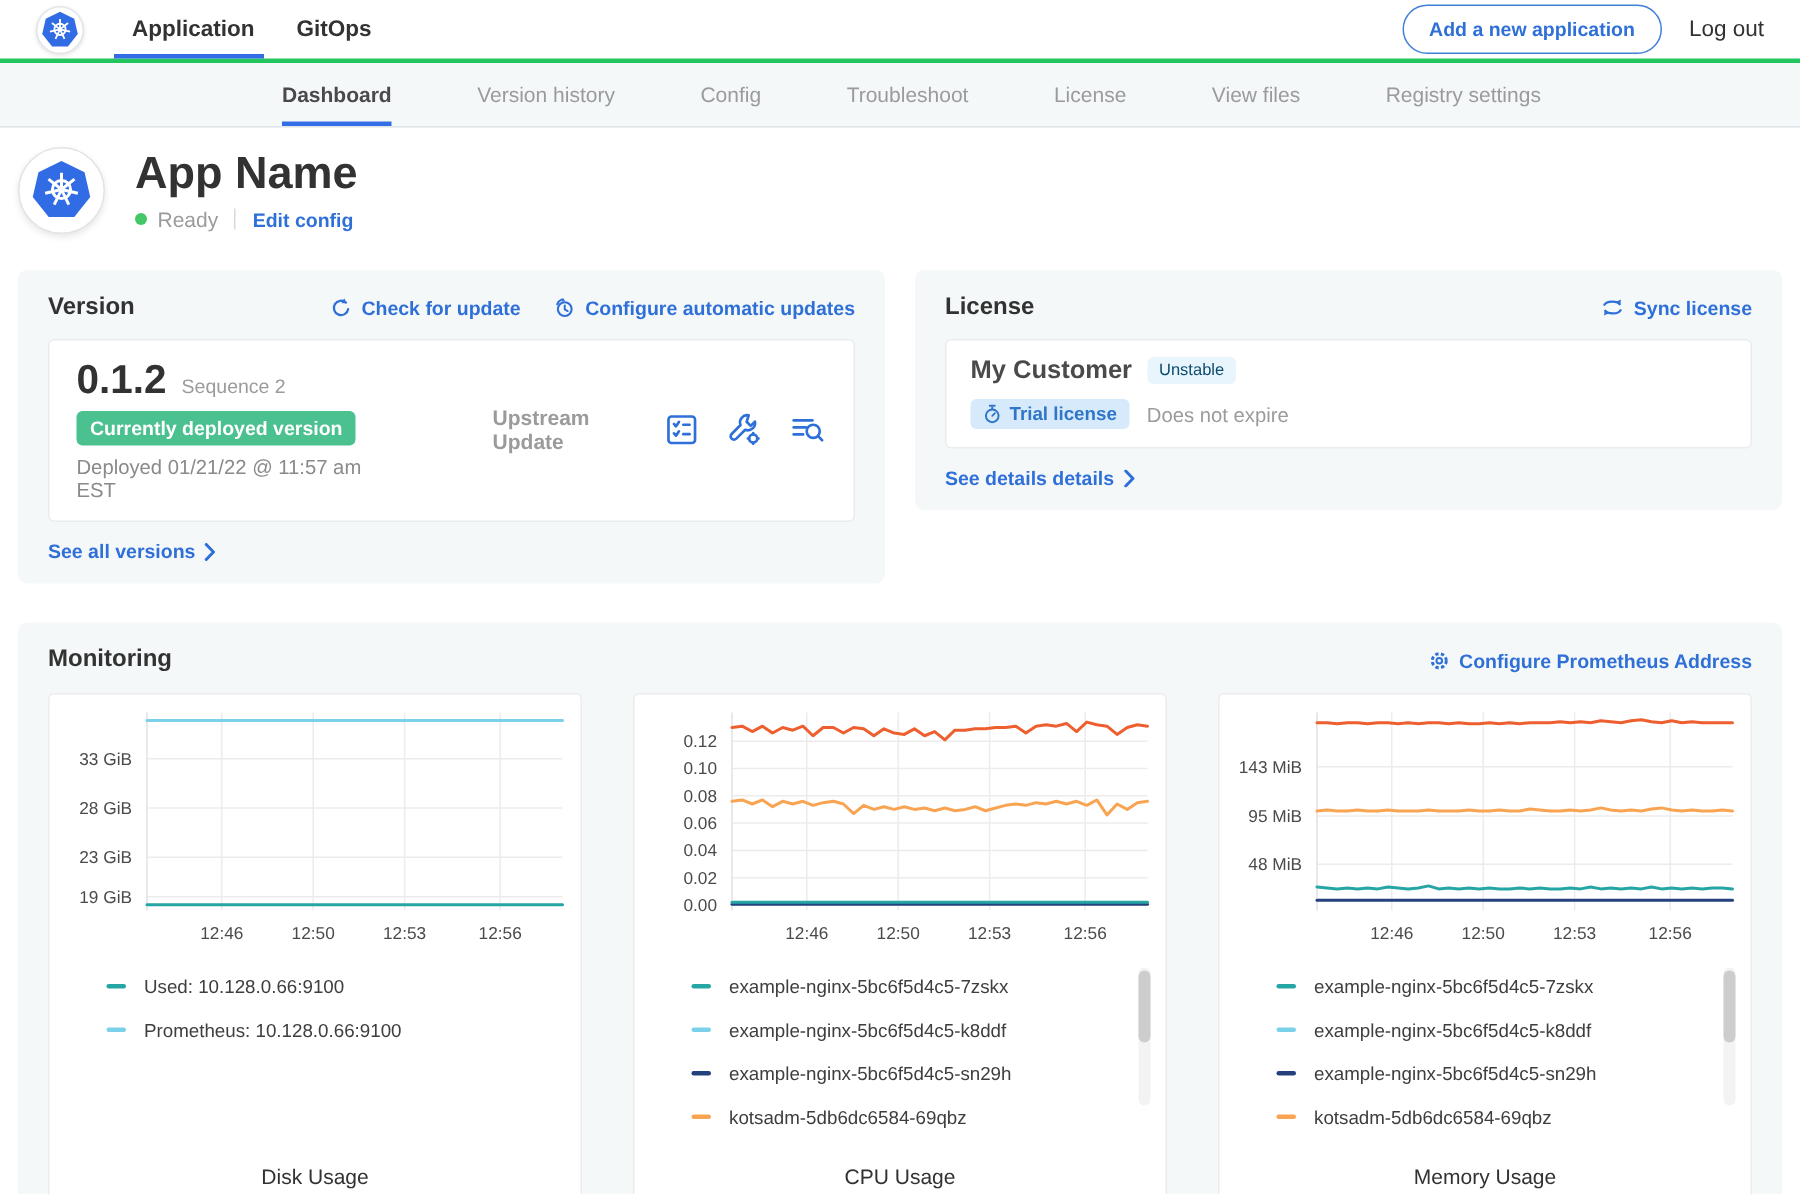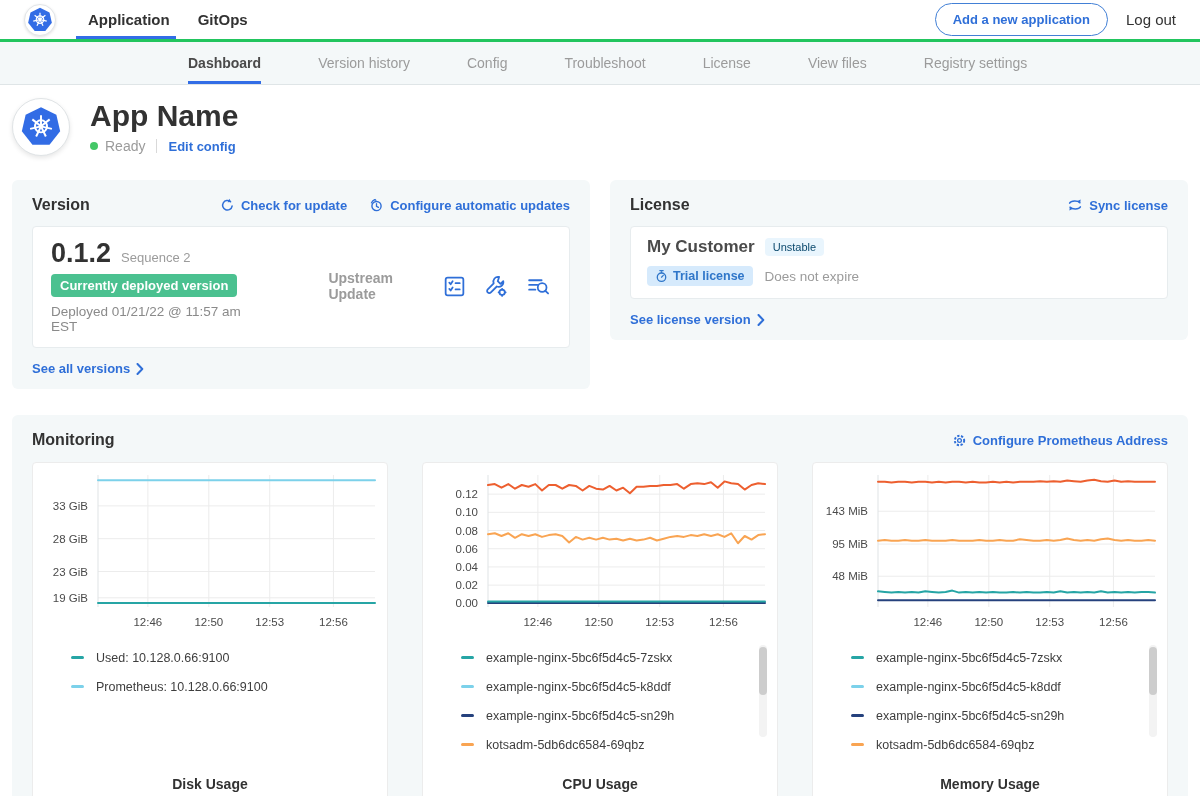--- a/index.html
+++ b/index.html
@@ -73,21 +73,21 @@
   .monitoring { margin:26px 12px 0; padding:14px 20px 16px; }
   .charts-row { display:flex; gap:34px; margin-top:11px; }
   .chart-panel { width:356px; height:345px; background:#fff; border:1px solid #ececec; border-radius:4px;
     padding:6px 2px 14px; display:flex; flex-direction:column; }
   .legend { flex:1; position:relative; padding-left:36px; margin-top:8px; }
   .legend-item { display:flex; align-items:center; height:29px; gap:12px; }
   .legend-dash { width:13px; height:3px; border-radius:2px; flex:0 0 auto; }
   .legend-label { font-size:12.5px; color:#3e3e3e; white-space:nowrap; }
   .scroll-track { position:absolute; right:8px; top:2px; width:8px; height:92px; background:#f3f3f3; border-radius:4px; }
   .scroll-thumb { position:absolute; top:2px; left:0; width:8px; height:48px; background:#cdcdcd; border-radius:4px; }
-  .chart-title { text-align:center; font-size:14px; font-weight:700; color:#323232; margin-top:6px; }
+  .chart-title { text-align:center; font-size:14px; font-weight:400; color:#323232; margin-top:6px; }
 
   svg.ic { display:block; }
 </style>
 </head>
 <body>
 
 <header class="topnav">
   <div class="logo-circ">
     <svg class="ic" width="26" height="26" viewBox="0 0 32 32">
       <polygon points="16,1 27.7,6.7 30.6,19.3 22.5,29.5 9.5,29.5 1.4,19.3 4.3,6.7" fill="#326ce5"></polygon>
@@ -261,21 +261,21 @@
             <path d="M8 10l2.2-2.2" stroke="#2f76c9" stroke-width="1.5" stroke-linecap="round"></path>
           </svg>
           <span>Trial license</span>
         </span>
         <span class="expiry">Does not expire</span>
       </div>
     </div>
 
     <div class="card-foot">
       <a class="link">
-        <span>See license version</span>
+        <span>See details details</span>
         <svg class="ic" width="8" height="12" viewBox="0 0 8 12">
           <polyline points="1.5,1 6.3,6 1.5,11" fill="none" stroke="#2f6fd8" stroke-width="2" stroke-linecap="round" stroke-linejoin="round"></polyline>
         </svg>
       </a>
     </div>
   </section>
 </main>
 
 <section class="card monitoring">
   <div class="card-head">

